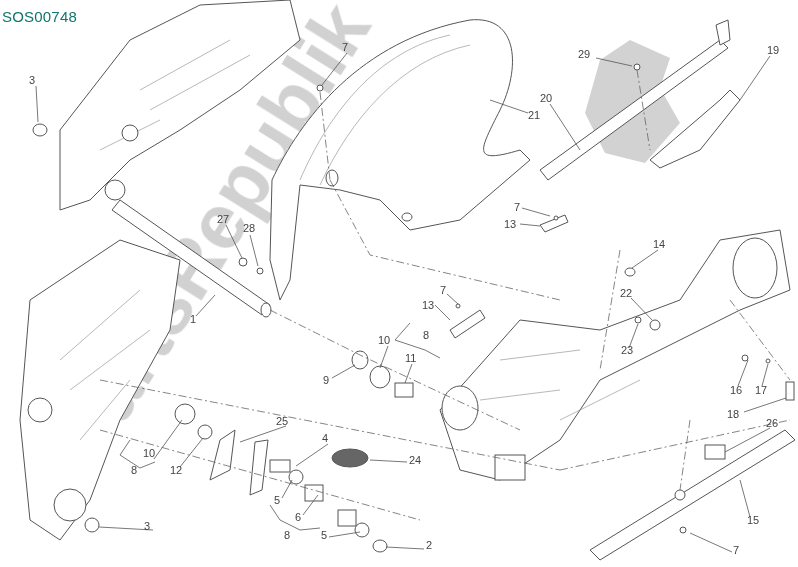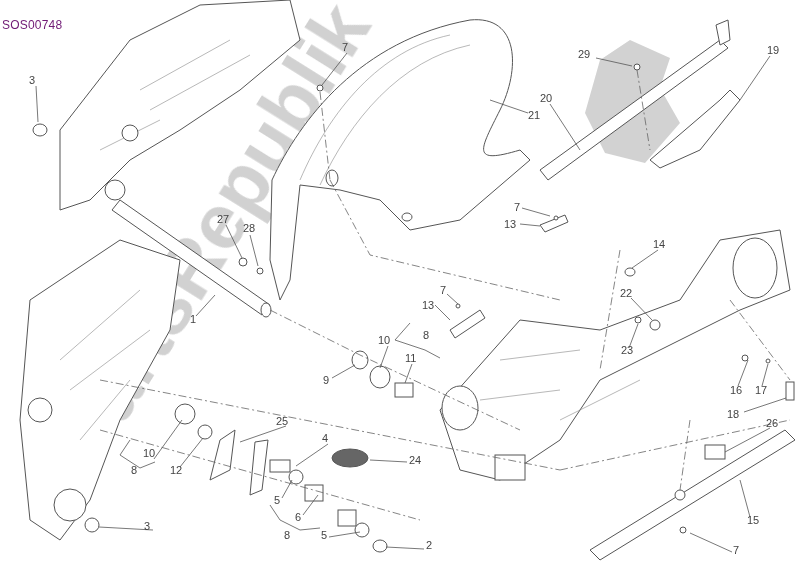--- a/index.html
+++ b/index.html
@@ -1,18 +1,18 @@
 <!DOCTYPE html>
 <html><head>
 <meta charset="utf-8">
 <style>
   html, body { margin:0; padding:0; background:#ffffff; }
   body { width:798px; height:567px; position:relative; overflow:hidden; font-family:"Liberation Sans", sans-serif; }
   #diagram { position:absolute; left:0; top:0; width:798px; height:567px; }
-  .code { position:absolute; left:2px; top:18px; font-size:12px; color:#701a75; letter-spacing:0.2px; }
+  .code { position:absolute; left:2px; top:8px; font-size:15px; color:#0f766e; letter-spacing:0.2px; }
   .lbl { font-family:"Liberation Sans", sans-serif; font-size:11px; fill:#444; }
   .ln { stroke:#555; stroke-width:0.8; fill:none; }
   .part { stroke:#555; stroke-width:1; fill:#fff; }
   .thin { stroke:#888; stroke-width:0.6; fill:none; }
   .dash { stroke:#666; stroke-width:0.8; fill:none; stroke-dasharray:8 3 2 3; }
   .wm { fill:#d0d0d0; }
   .wmtext { font-family:"Liberation Sans", sans-serif; font-weight:bold; font-size:78px; fill:#cfcfcf; }
 </style>
 </head>
 <body>

